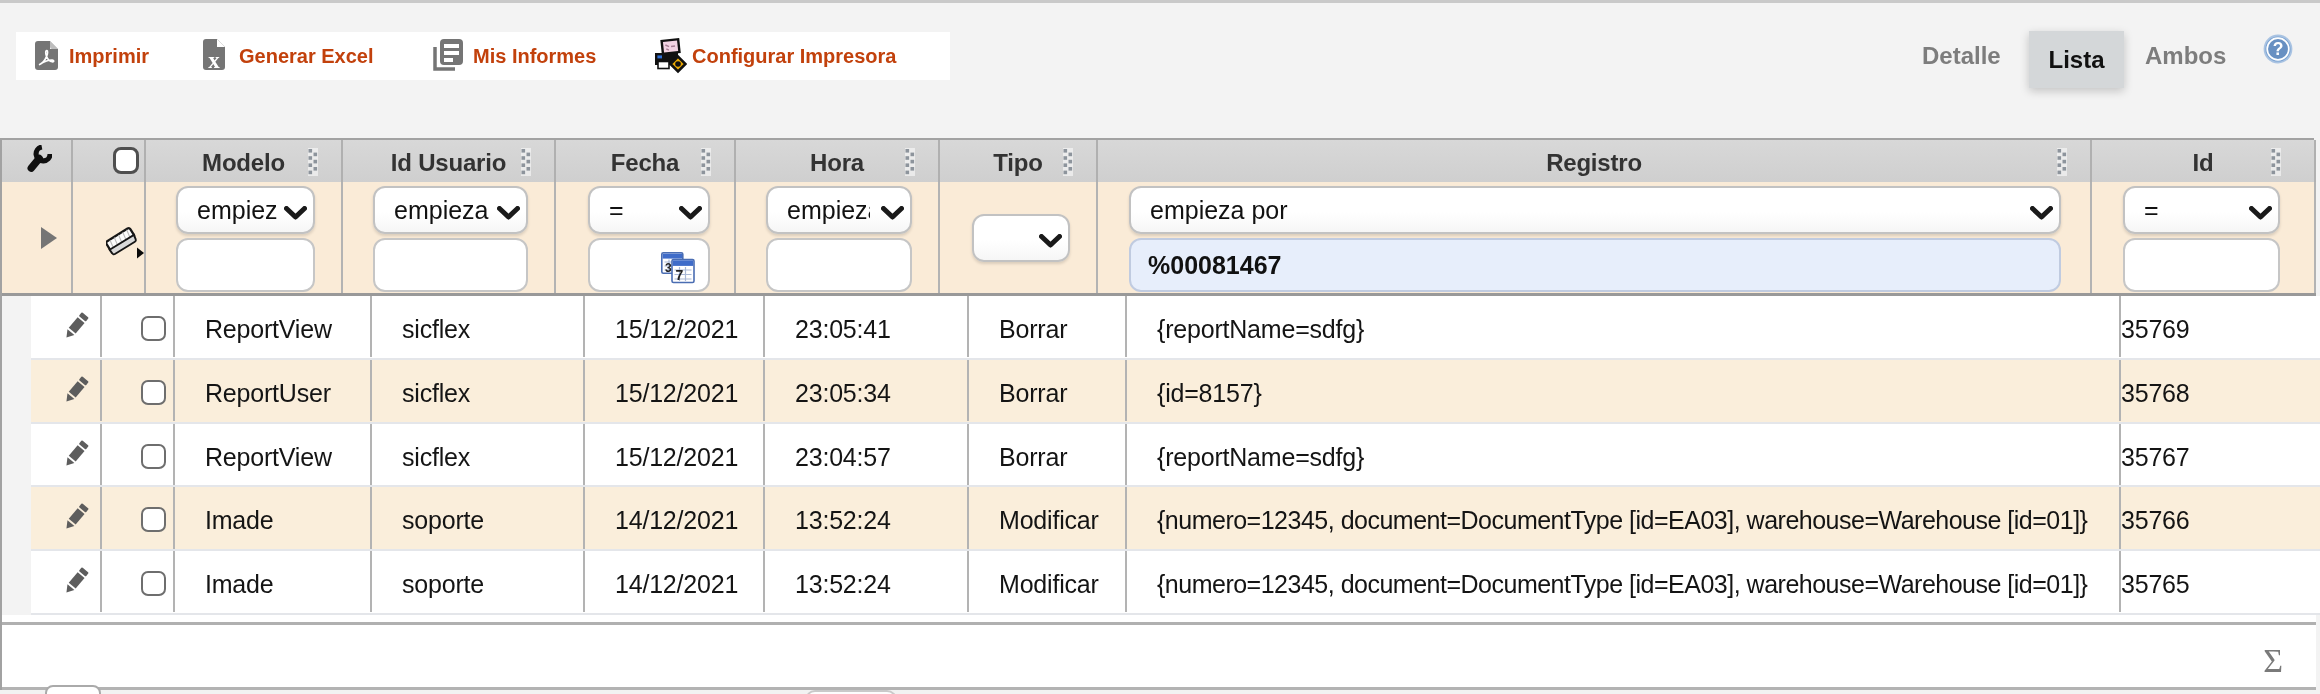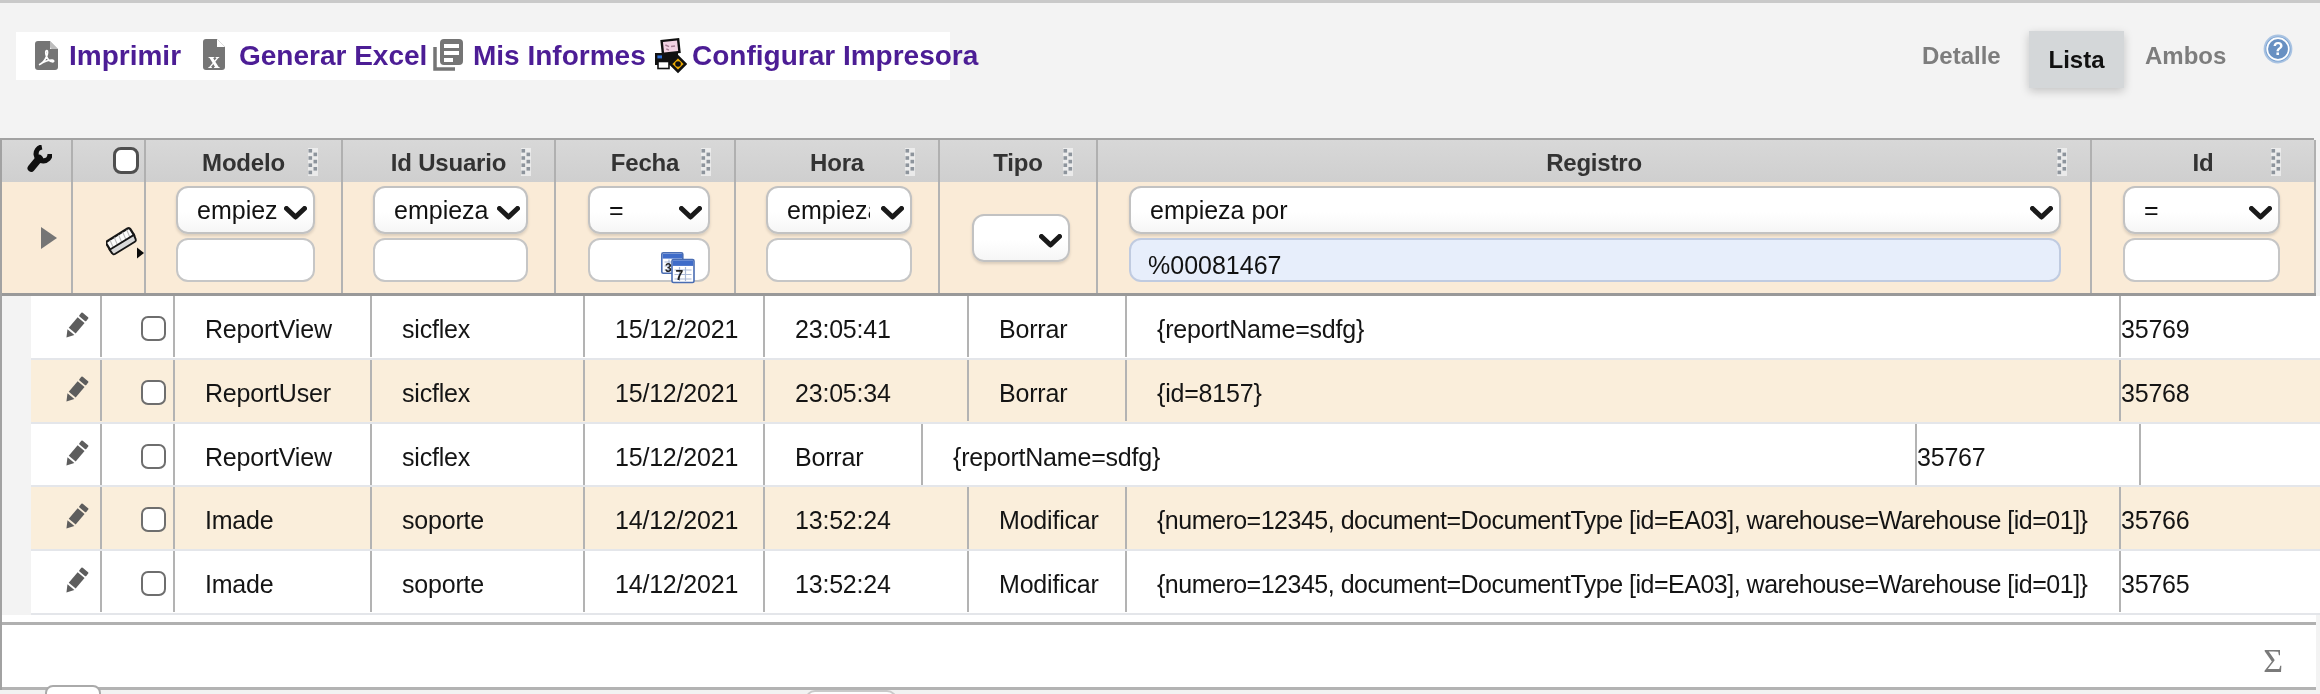--- a/index.html
+++ b/index.html
@@ -1,19 +1,19 @@
 <!DOCTYPE html>
 <html><head>
 <meta charset="utf-8">
 <style>
 * { margin:0; padding:0; box-sizing:border-box; }
 html,body { width:2320px; height:694px; overflow:hidden; background:#f3f3f3; font-family:"Liberation Sans",sans-serif; }
 .topstrip { position:absolute; left:0; top:0; width:2320px; height:3px; background:#c9c9c9; }
 .toolbar { position:absolute; left:16px; top:32px; width:934px; height:48px; background:#ffffff; }
-.tbtxt { position:absolute; top:0; height:48px; line-height:48px; font-weight:bold; font-size:28px; color:#4c1d95; white-space:nowrap; }
+.tbtxt { position:absolute; top:0; height:48px; line-height:48px; font-weight:bold; font-size:20px; color:#c2410c; white-space:nowrap; }
 .tbico { position:absolute; }
 .rgtxt { position:absolute; top:32px; height:48px; line-height:48px; font-weight:bold; font-size:24px; color:#7d7d7d; white-space:nowrap; }
 .listabox { position:absolute; left:2029px; top:31px; width:95px; height:57px; background:#d4d7d9; box-shadow:0 3px 9px rgba(0,0,0,0.20); text-align:center; line-height:57px; font-weight:bold; font-size:24px; color:#111111; }
 .helpico { position:absolute; left:2263px; top:34px; }
 
 
 .tbl { position:absolute; left:0; top:138px; width:2314px; border-left:2px solid #a2a2a2; border-top:2px solid #a2a2a2; }
 .row { display:flex; width:2314px; }
 .c { flex:none; border-right:2px solid #b3b3b3; position:relative; }
 .c0 { width:71px; }
@@ -37,21 +37,21 @@
 .drow .c.noPad { padding-left:0; }
 .filler { height:10px; background:#ffffff; width:2314px; border-bottom:3px solid #b0b0b0; }
 .footer { height:65px; background:#ffffff; width:2314px; text-align:right; border-bottom:3px solid #b3b3b3; }
 .sigma { display:inline-block; margin-right:33px; margin-top:17px; font-family:"Liberation Serif",serif; font-size:34px; color:#7a7a7a; }
 .botbg { position:absolute; left:0; top:690px; width:2320px; height:4px; background:#f2f2f2; }
 .pgbtnA { position:absolute; left:45px; top:685px; width:56px; height:20px; background:#ffffff; border:2px solid #aaaaaa; border-radius:8px 8px 0 0; }
 .pgbtnB { position:absolute; left:805px; top:690px; width:92px; height:10px; background:#fdfdfd; border:2px solid #c9c9c9; border-radius:10px 10px 0 0; }
 
 
 .sel { position:absolute; height:48px; background:linear-gradient(#ffffff 55%,#f6f6f6); border:2px solid #c2c2c2; border-radius:12px; box-shadow:0 2px 3px rgba(0,0,0,0.13); font-size:25px; color:#111; line-height:44px; padding-left:19px; overflow:hidden; white-space:nowrap; }
-.inp { position:absolute; height:44px; background:#ffffff; border:2px solid #c6c6c6; border-radius:12px; font-size:25px; color:#111; line-height:50px; padding-left:17px; overflow:hidden; white-space:nowrap; }
+.inp { position:absolute; height:54px; background:#ffffff; border:2px solid #c6c6c6; border-radius:12px; font-size:25px; color:#111; line-height:50px; padding-left:17px; overflow:hidden; white-space:nowrap;font-weight:bold; }
 .inp.blue { background:#e7eefb; border-color:#c0cbe0; }
 .chev { position:absolute; right:6px; top:18px; }
 .ftop { top:4px; }
 .fbot { top:56px; }
 
 .cbx { position:absolute; background:#ffffff; }
 .hcbx { left:40px; top:7px; width:26px; height:27px; border:3px solid #4f4f4f; border-radius:8px; }
 .rcbx { left:39px; top:20px; width:25px; height:25px; border:2.6px solid #6e6e6e; border-radius:7px; }
 .sq { letter-spacing:-0.5px !important; }
 .clip { display:inline-block; overflow:hidden; white-space:nowrap; vertical-align:top; }
@@ -328,20 +328,21 @@
             <path d="M10.6 24 h9 l-4.5 7 z"></path>
           </g>
         </svg>
       </div>
     <div class="c c1 noPad">
         <div class="cbx rcbx"></div>
       </div>
     <div class="c c2">ReportView</div>
     <div class="c c3">sicflex</div>
     <div class="c c4">15/12/2021</div>
+    <div class="c c5">23:04:57</div>
     <div class="c c6">Borrar</div>
     <div class="c c7">{reportName=sdfg}</div>
     <div class="c c8 right">35767</div>
   </div>
   <div class="row drow alt">
     <div class="c c0 noPad">
         <svg style="position:absolute;left:30px;top:14px" width="30" height="32" viewBox="0 0 30 32">
           <g fill="#5d5d5d" transform="rotate(40 15 16)">
             <rect x="10.6" y="1.5" width="9" height="5" rx="1"></rect>
             <rect x="10.6" y="8.2" width="9" height="13.8"></rect>

